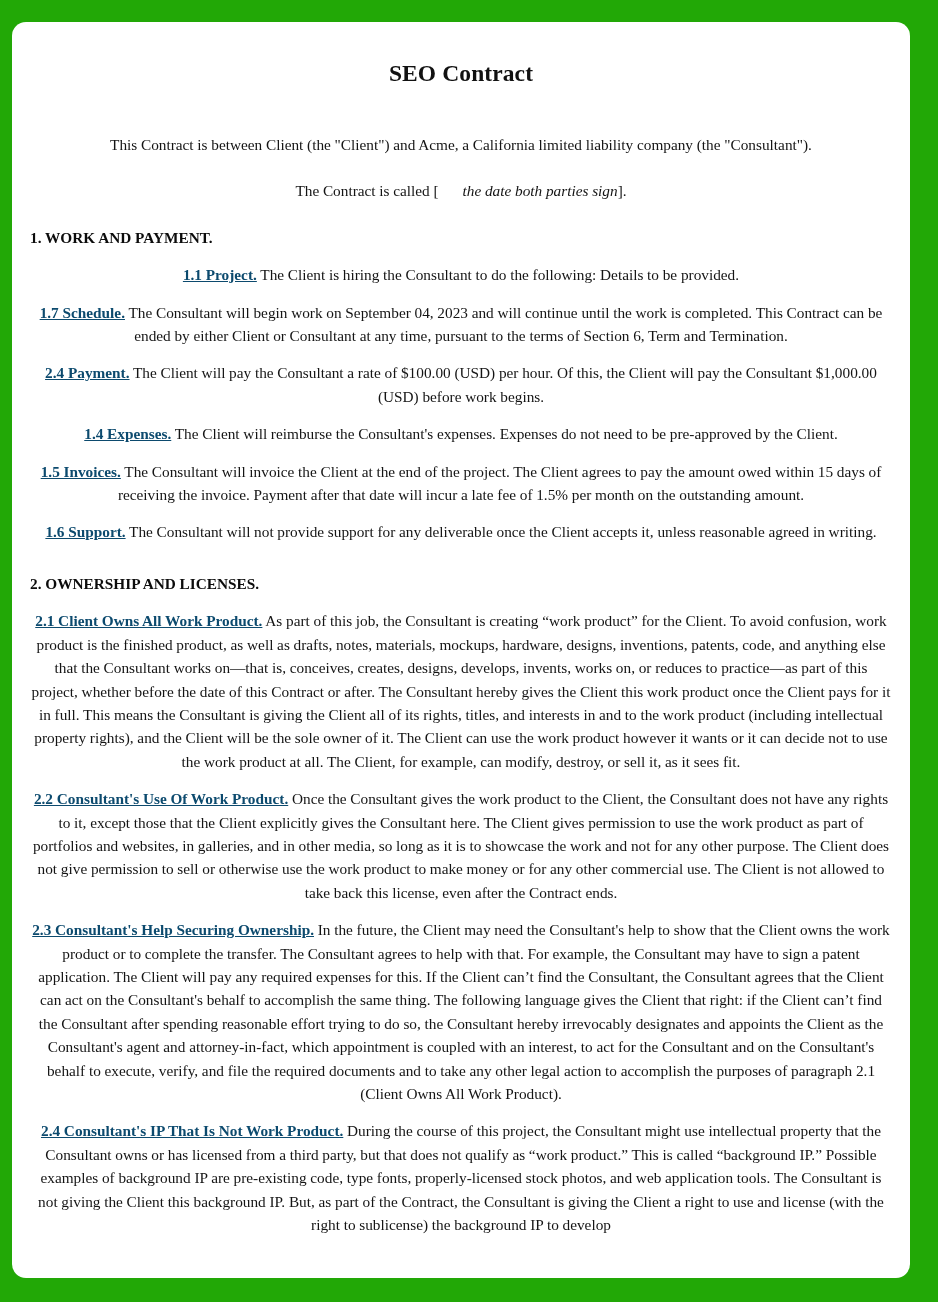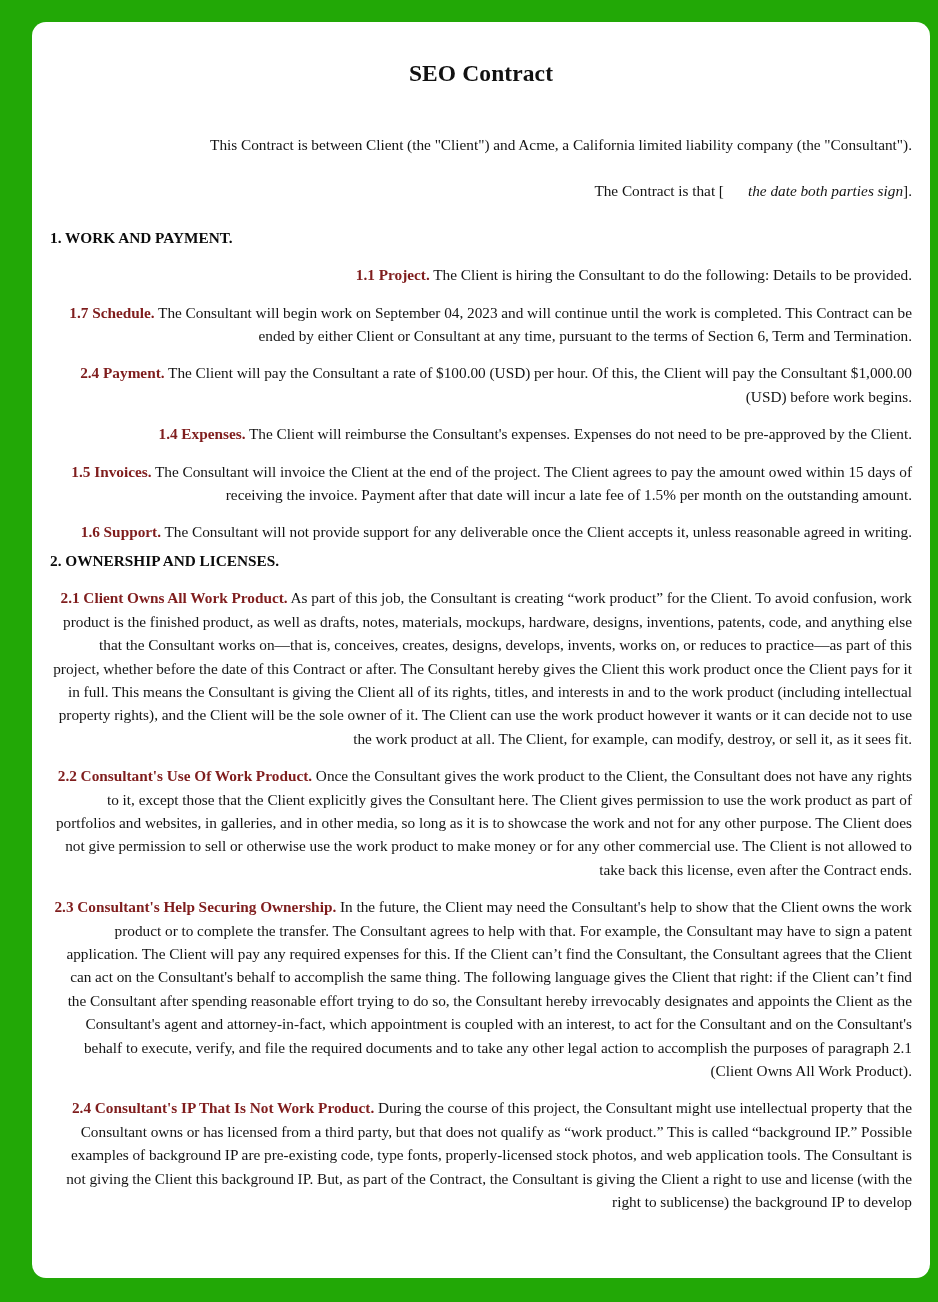--- a/index.html
+++ b/index.html
@@ -9,21 +9,21 @@
   body {
     width: 938px;
     height: 1302px;
     background: #22a806;
     font-family: "Liberation Serif", "DejaVu Serif", serif;
     overflow: hidden;
   }
 
   #doc-page {
     position: absolute;
-    left: 32px;
+    left: 12px;
     top: 22px;
     width: 898px;
     height: 1256px;
     background: #ffffff;
     border-radius: 14px;
     overflow: hidden;
     box-sizing: border-box;
   }
 
   #doc-inner {
@@ -44,75 +44,76 @@
 
   .intro-block {
     margin-top: 46px;
   }
 
   p.body-para {
     font-size: 15.3px;
     line-height: 23.4px;
     color: #141414;
     margin: 0 0 14px 0;
-    text-align: right;
+    text-align: center;
     word-spacing: -0.1px;
   }
 
   p.intro-para {
     margin: 0 0 23px 0;
   }
 
   h2.section-heading {
     font-size: 15.3px;
     line-height: 23.4px;
     font-weight: bold;
     color: #0c0c0c;
     margin: 0 0 14px 0;
     text-transform: none;
   }
 
   .section-block {
-    margin-top: 5px;
+    margin-top: 28px;
   }
 
   .section-block.first-section {
     margin-top: 4px;
   }
 
   .clause {
     margin-left: 24px;
     margin-bottom: 14px;
   }
 
   .clause:last-child {
     margin-bottom: 0;
   }
 
   .clause-label {
     font-weight: bold;
-    color: #7f1d1d;
+    color: #0c4a6e;
+    text-decoration: underline;
   }
 
   .ital {
     font-style: italic;
     margin-left: 24px;
   }
 </style>
 </head>
 <body>
 
 <div id="doc-page">
   <div id="doc-inner">
 
     <h1 class="doc-title">SEO Contract</h1>
 
     <div class="intro-block">
       <p class="body-para intro-para">This Contract is between Client (the "Client") and Acme, a California limited liability company (the "Consultant").</p>
-      <p class="body-para intro-para"><span>The Contract is that [</span><span class="ital">the date both parties sign</span><span>].</span></p>
+      <p class="body-para intro-para"><span>The Contract is called [</span><span class="ital">the date both parties sign</span><span>].</span></p>
     </div>
 
     <div class="section-block first-section">
       <h2 class="section-heading">1. WORK AND PAYMENT.</h2>
 
       <p class="body-para clause"><span class="clause-label">1.1 Project.</span> <span>The Client is hiring the Consultant to do the following: Details to be provided.</span></p>
 
       <p class="body-para clause"><span class="clause-label">1.7 Schedule.</span> <span>The Consultant will begin work on September 04, 2023 and will continue until the work is completed. This Contract can be ended by either Client or Consultant at any time, pursuant to the terms of Section 6, Term and Termination.</span></p>
 
       <p class="body-para clause"><span class="clause-label">2.4 Payment.</span> <span>The Client will pay the Consultant a rate of $100.00 (USD) per hour. Of this, the Client will pay the Consultant $1,000.00 (USD) before work begins.</span></p>

